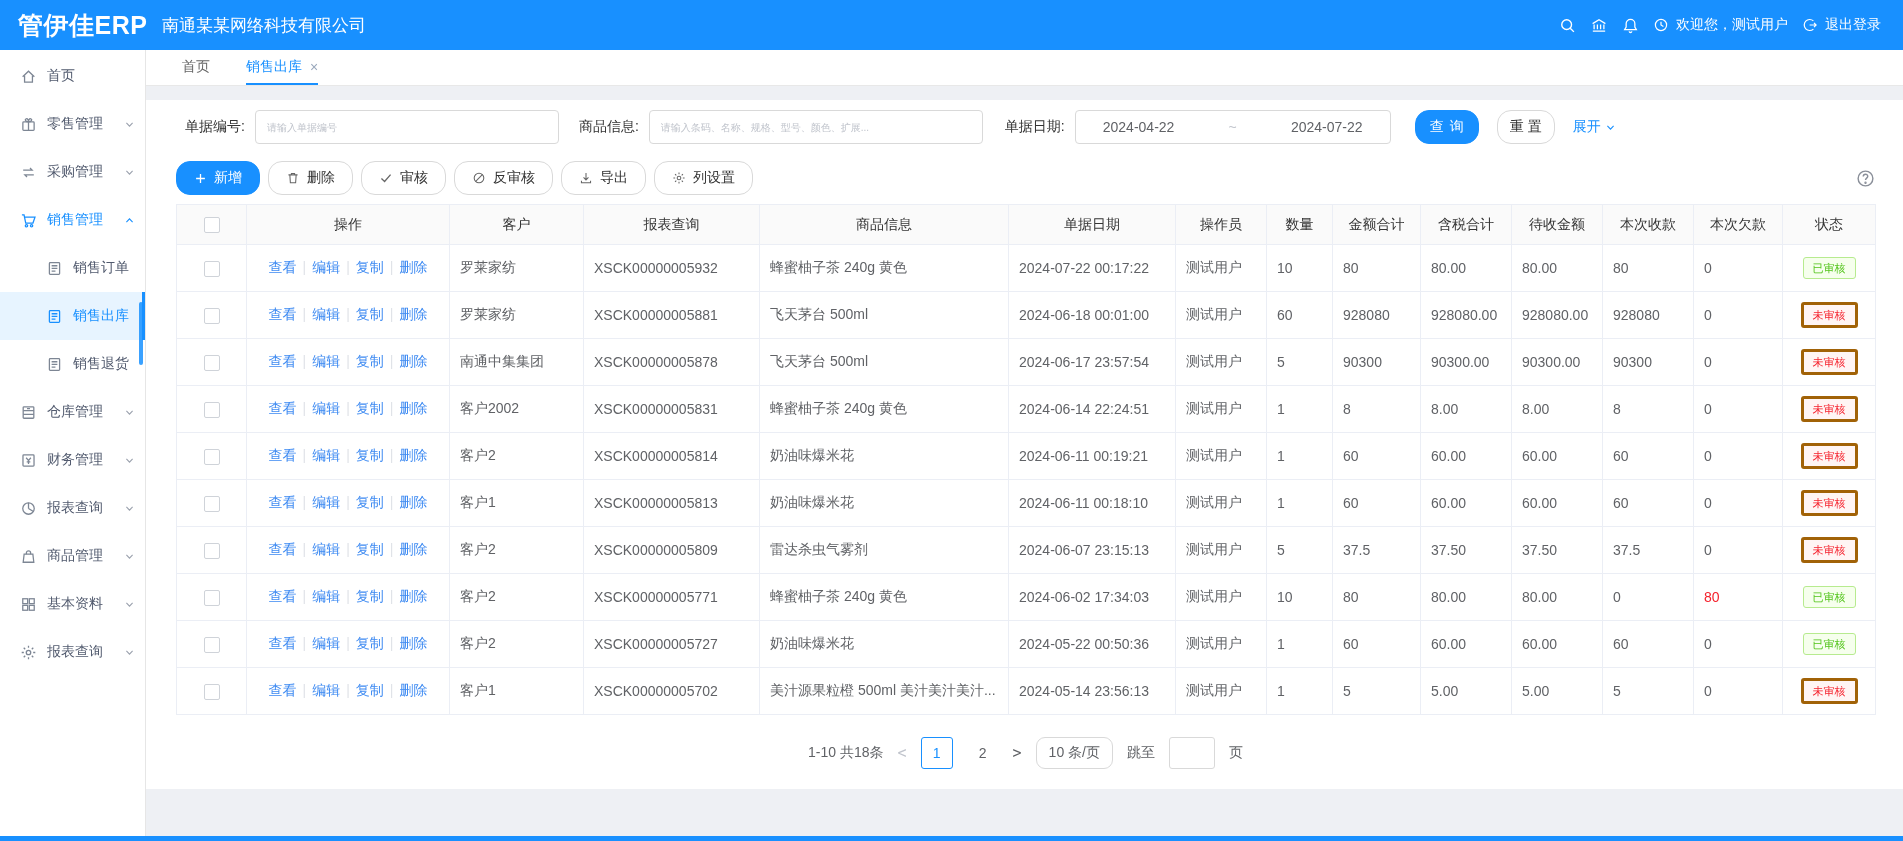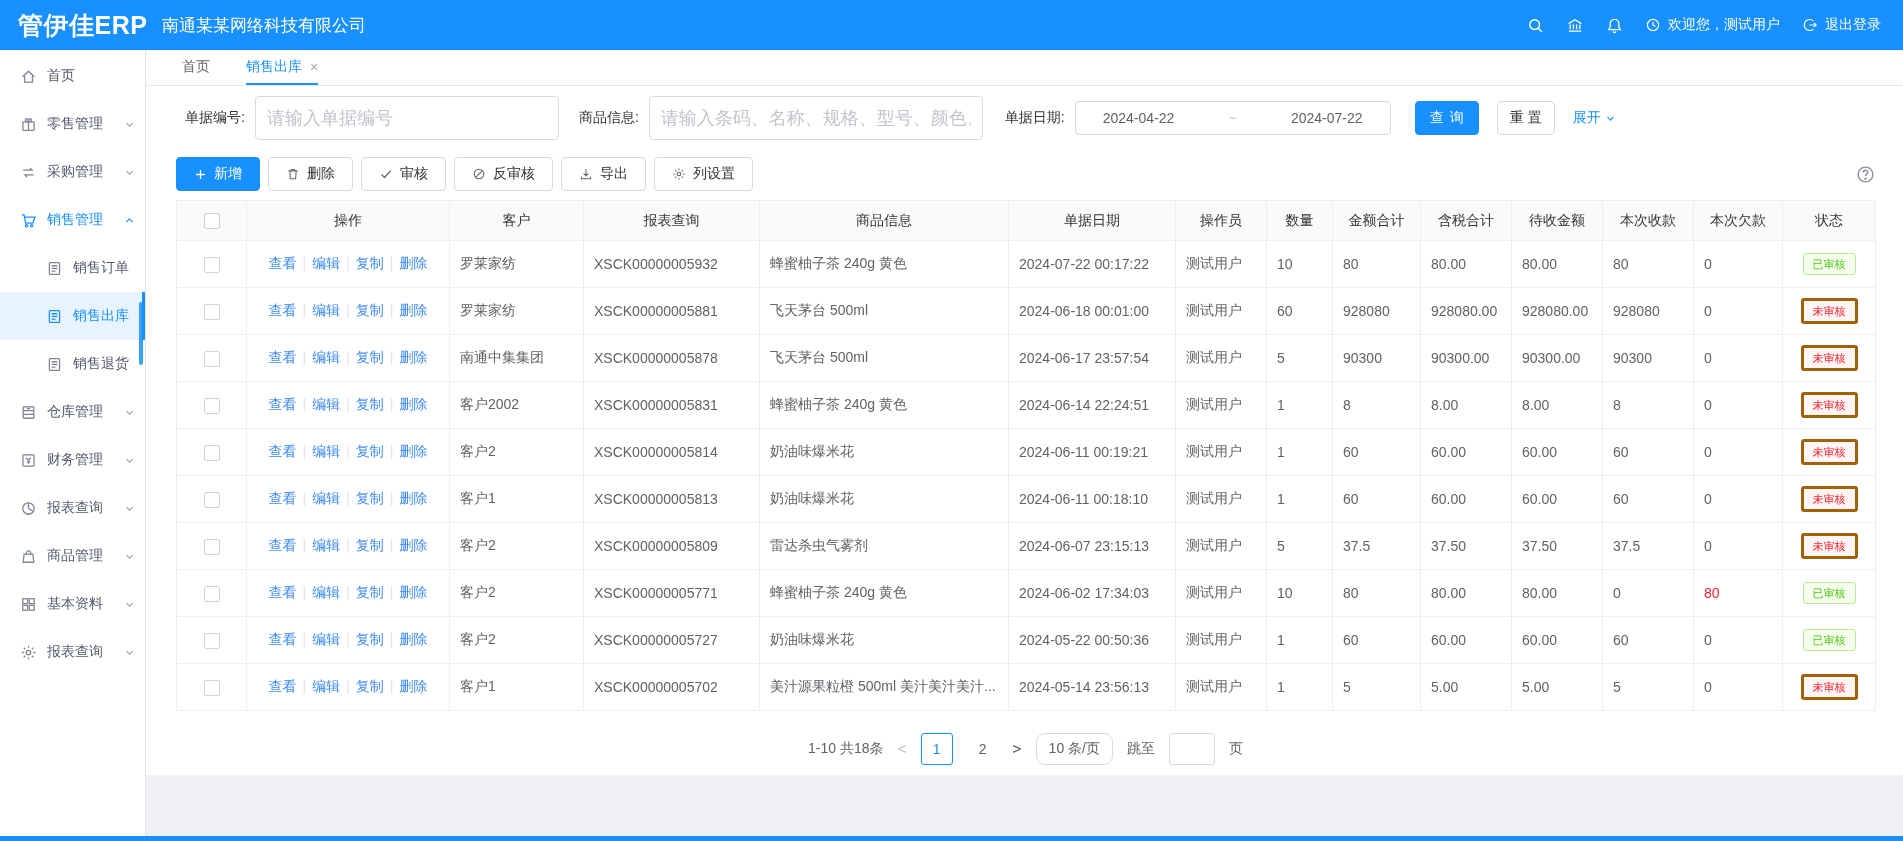--- a/index.html
+++ b/index.html
@@ -4,52 +4,52 @@
 <style>
 *{margin:0;padding:0;box-sizing:border-box}
 html,body{width:1903px;height:841px;overflow:hidden}
 body{font-family:"Liberation Sans","DejaVu Sans",sans-serif;background:#eef0f4;color:#333}
 .app{position:relative;width:1903px;height:841px;display:flex;flex-direction:column}
 svg{display:block}
 
 .topbar{flex:0 0 50px;background:#1890ff;display:flex;align-items:center;color:#fff}
 .logo{width:146px;padding-left:18px;font-size:25px;font-weight:bold;letter-spacing:.5px;white-space:nowrap}
 .company{font-size:17px;margin-left:16px;font-weight:500}
-.topbar-right{margin-left:auto;display:flex;align-items:center;gap:22px;padding-right:22px;font-size:14px}
+.topbar-right{margin-left:auto;display:flex;align-items:center;gap:14px;padding-right:22px;font-size:14px}
 .tb-item{display:flex;align-items:center;gap:7px;cursor:pointer;white-space:nowrap}
 
 .body{flex:1;display:flex;min-height:0}
 .sidebar{width:146px;background:#fff;border-right:1px solid #e6e6e6;position:relative}
 .menu{padding-top:2px}
 .menu-item{height:48px;display:flex;align-items:center;padding:0 10px 0 20px;color:#515a6e;font-size:14px;cursor:pointer;position:relative}
 .menu-item .mi-icon{width:17px;margin-right:10px;color:#7d8694;flex:0 0 17px}
 .menu-item.sub{padding-left:46px}
 .menu-item .mi-arrow{margin-left:auto;color:#9aa1ad}
 .menu-item.parent-active,.menu-item.parent-active .mi-icon,.menu-item.parent-active .mi-arrow{color:#1890ff}
 .menu-item.active{background:#e7f4ff;color:#1890ff;border-right:3px solid #1890ff}
 .menu-item.active .mi-icon{color:#1890ff}
 .sb-thumb{position:absolute;right:2px;top:252px;width:4px;height:63px;background:#1890ff;border-radius:2px;opacity:.85}
 
 .content{flex:1;display:flex;flex-direction:column;background:#eef0f4;min-width:0}
 .tabbar{flex:0 0 36px;background:#fff;border-bottom:1px solid #e8e8e8;display:flex;align-items:stretch;padding-left:36px}
 .tab{display:flex;align-items:center;font-size:14px;color:#666;margin-right:36px;cursor:pointer;gap:8px;border-bottom:2px solid transparent}
 .tab.active{color:#1890ff;border-bottom-color:#1890ff}
 .tab .close{font-size:14px;color:#9aa8bc;line-height:1}
-.panel{background:#fff;margin-top:0;height:689px;padding:0 28px 0 30px;position:relative}
+.panel{background:#fff;margin-top:14px;height:689px;padding:0 28px 0 30px;position:relative}
 
 .filter-row{display:flex;align-items:center;padding-top:10px;font-size:14px;color:#333;white-space:nowrap}
 .flabel{margin-right:10px;font-weight:500}
 .g1 .flabel{margin-left:9px}
-.f-input{height:44px;border:1px solid #d9d9d9;border-radius:4px;padding:0 11px;font-size:18px;color:#606266;font-family:inherit;background:#fff}
+.f-input{height:34px;border:1px solid #d9d9d9;border-radius:4px;padding:0 11px;font-size:10px;color:#606266;font-family:inherit;background:#fff}
 .f-input::placeholder{color:#c0c4cc}
 .in-doc{width:304px}
 .in-prod{width:334px}
 .g2{margin-left:20px}.g3{margin-left:22px}
 .daterange{width:316px;height:34px;border:1px solid #d9d9d9;border-radius:4px;display:flex;align-items:center;justify-content:space-around;color:#606266;background:#fff;cursor:pointer}
-.btn{height:34px;border-radius:4px;font-size:14px;display:inline-flex;align-items:center;justify-content:center;cursor:pointer;font-family:inherit;border:1px solid #d9d9d9;background:#fff;color:#333;gap:7px}
+.btn{height:34px;border-radius:14px;font-size:14px;display:inline-flex;align-items:center;justify-content:center;cursor:pointer;font-family:inherit;border:1px solid #d9d9d9;background:#fff;color:#333;gap:7px}
 .btn-primary{background:#1890ff;border-color:#1890ff;color:#fff}
 .btn-search{width:64px;margin-left:24px;letter-spacing:6px;padding-left:6px}
 .btn-reset{width:58px;margin-left:18px;letter-spacing:4px;padding-left:4px}
 .expand{margin-left:18px;color:#1890ff;display:flex;align-items:center;gap:4px;cursor:pointer}
 
 .toolbar{display:flex;align-items:center;margin-top:17px;gap:8px}
 .toolbar .btn{padding:0 17px}
 .tb-icon{color:#666}
 .btn-primary .tb-icon{color:#fff}
 .help{margin-left:auto;color:#8a8f99;cursor:pointer}

